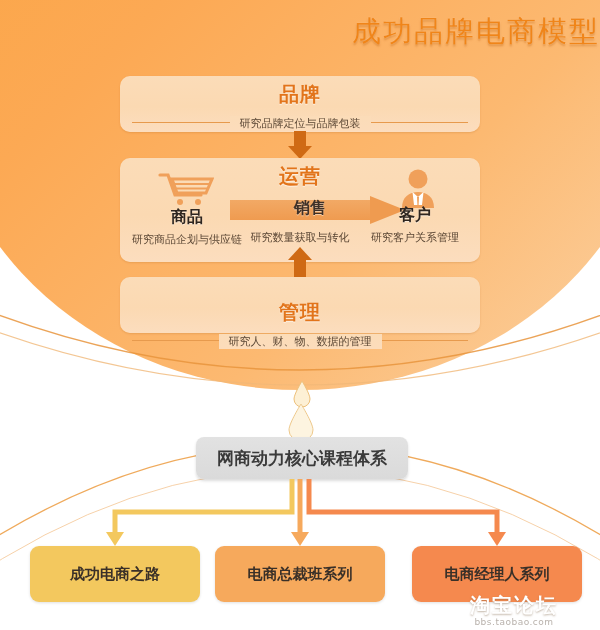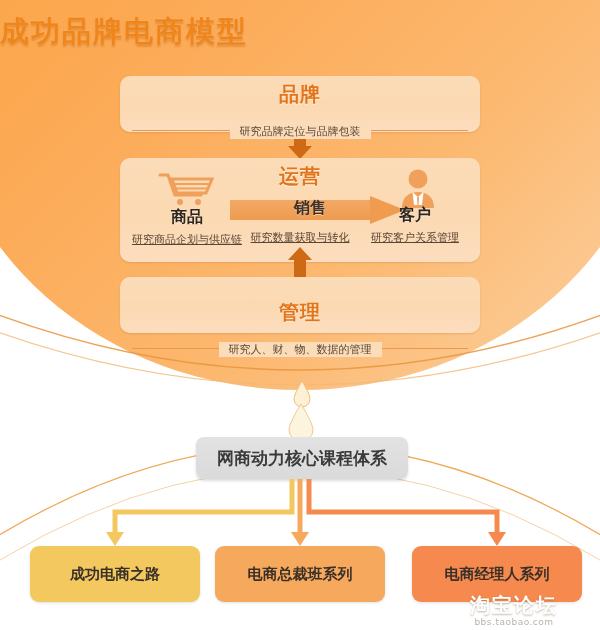--- a/index.html
+++ b/index.html
@@ -20,22 +20,22 @@
     background:linear-gradient(135deg,#fba440 0%,#fca954 35%,#fcb971 68%,#fbd3a6 100%);
   }
   .dome-clip{position:absolute;left:0;top:0;width:600px;height:400px;overflow:hidden;}
 
   
   .arcs{position:absolute;left:0;top:0;width:600px;height:630px;pointer-events:none;}
 
   
   .title{
     position:absolute;left:0;top:12px;width:600px;
-    text-align:left;
-    font-size:29px;font-weight:bold;
+    text-align:right;
+    font-size:29px;font-weight:normal;
     color:#f08519;
     letter-spacing:2px;
     text-shadow:0 2px 2px rgba(180,90,10,.35), 0 0 1px rgba(255,255,255,.5);
   }
 
   
   .mbox{
     position:absolute;
     border-radius:10px;
     background:linear-gradient(180deg,#fbdcb8 0%,#fbd9b2 55%,#fcddbe 100%);
@@ -43,21 +43,21 @@
   }
   .mbox .mtitle{
     text-align:center;font-weight:bold;color:#e2741a;font-size:20px;
     text-shadow:0 1px 1px rgba(255,255,255,.7);
     letter-spacing:1px;
   }
   .mbox .msub{
     text-align:center;color:#5a4634;font-size:11px;
     position:relative;z-index:3;
   }
-  .subwrap{position:relative;margin-top:12px;}
+  .subwrap{position:relative;margin-top:4px;}
   .subwrap:before{
     content:"";position:absolute;left:12px;right:12px;top:50%;height:1px;
     background:#e79a4d;z-index:1;
   }
   .subwrap .msub{display:inline-block;background:linear-gradient(180deg,#fbdcb8,#fcdcbb);padding:0 10px;}
   .subcenter{text-align:center;}
 
   
   #box-brand{left:120px;top:76px;width:360px;height:56px;}
   #box-ops{left:120px;top:158px;width:360px;height:104px;}
@@ -95,21 +95,21 @@
   }
   .sales-label{
     position:absolute;left:230px;top:198px;width:160px;text-align:center;
     font-size:16px;font-weight:bold;color:#3f3128;z-index:4;
     text-shadow:0 1px 0 rgba(255,255,255,.45);
   }
 
   
   .col{position:absolute;text-align:center;}
   .col .clab{font-size:16px;font-weight:bold;color:#2f2620;text-shadow:0 1px 0 rgba(255,255,255,.5);}
-  .col .cdesc{font-size:11px;color:#5a4634;margin-top:4px;text-decoration:underline;}
+  .col .cdesc{font-size:11px;color:#5a4634;margin-top:4px;}
 
   #col-goods{left:128px;top:207px;width:118px;}
   #col-sales{left:241px;top:205px;width:118px;}
   #col-cust{left:356px;top:205px;width:118px;}
   #col-sales .clab{visibility:hidden;}
 
   .cart-icon{position:absolute;left:158px;top:172px;width:56px;height:34px;}
   .person-icon{position:absolute;left:398px;top:168px;width:40px;height:40px;}
 
   

